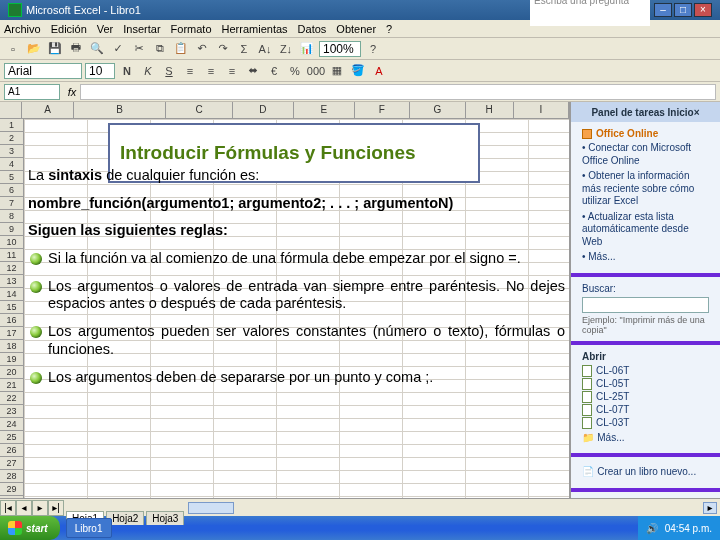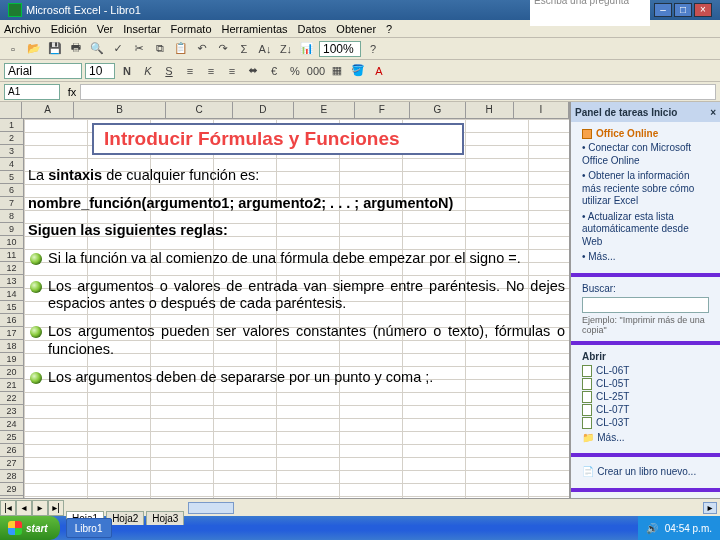--- a/index.html
+++ b/index.html
@@ -67,21 +67,21 @@
 
   
   .formula-row {
     height:20px; display:flex; align-items:center; background:#ece9d8;
     border-bottom:1px solid #c0bcb0;
   }
   .name-box {
     width:56px; height:16px; background:#fff; border:1px solid #7a9;
     margin:0 4px; font-size:10px; padding:0 3px; line-height:14px;
   }
-  .fx-label { width:16px; text-align:center; }
+  .fx-label { width:16px; text-align:center; font-style:italic; }
   .formula-input {
     flex:1; height:16px; background:#fff; border:1px solid #bbb;
     margin-right:4px;
   }
 
   
   .workspace {
     display:flex;
     height: calc(540px - 20px - 18px - 22px - 22px - 20px - 18px - 24px);
     
@@ -111,23 +111,23 @@
   .cells {
     flex:1; position:relative;
     background-image:
       linear-gradient(#d4d0c8 1px, transparent 1px),
       linear-gradient(90deg,#d4d0c8 1px, transparent 1px);
     background-size: 63px 13px;
   }
 
   
   .slide-title {
-    position:absolute; top:4px; left:68px; width:372px;
+    position:absolute; top:4px; left:84px; width:372px;
     background:#fff; border:2px solid #5a6b9c;
-    font: bold 19px Arial; padding:3px 10px; color:#ef4444;
+    font: bold 19px Arial; padding:17px 10px; color:#4d7c0f;
   }
   .slide-body {
     position:absolute; top:48px; left:4px; right:4px;
     font: 14.5px Arial; color:#000; line-height:1.22;
   }
   .slide-body p { margin:0 0 10px 0; }
   .bulleted { padding-left:20px; position:relative; text-align:justify; }
   .bulleted::before {
     content:""; position:absolute; left:2px; top:3px; width:12px; height:12px;
     border-radius:50%;
@@ -136,21 +136,21 @@
   }
   .formula-syntax { font-weight:bold; }
 
   
   .taskpane {
     width:150px; background:#eef3fa; border-left:1px solid #9a9a9a;
     display:flex; flex-direction:column; font-size:10px; color:#1a3a6e;
   }
   .tp-header {
     height:20px; background:#c5d6ee; display:flex; align-items:center;
-    justify-content:space-between; padding:0 4px; font-weight:bold; color:#234;
+    justify-content:center; padding:0 4px; font-weight:bold; color:#234;
   }
   .tp-header .tp-close { cursor:pointer; color:#234; }
   .tp-section { padding:6px 11px; border-bottom:4px solid #6d28d9; }
   .tp-logo { display:flex; align-items:center; gap:4px; font-weight:bold; color:#d06a00; }
   .tp-logo .sq { width:10px;height:10px;background:#f7a24a;border:1px solid #c06a00;}
   .tp-link { color:#1a3a6e; cursor:pointer; margin:3px 0; line-height:1.25;}
   .tp-search {
     width:100%; height:16px; border:1px solid #8aa; background:#fff; margin-top:3px;
   }
   .tp-sub { color:#666; font-size:9px; margin-top:2px;}

